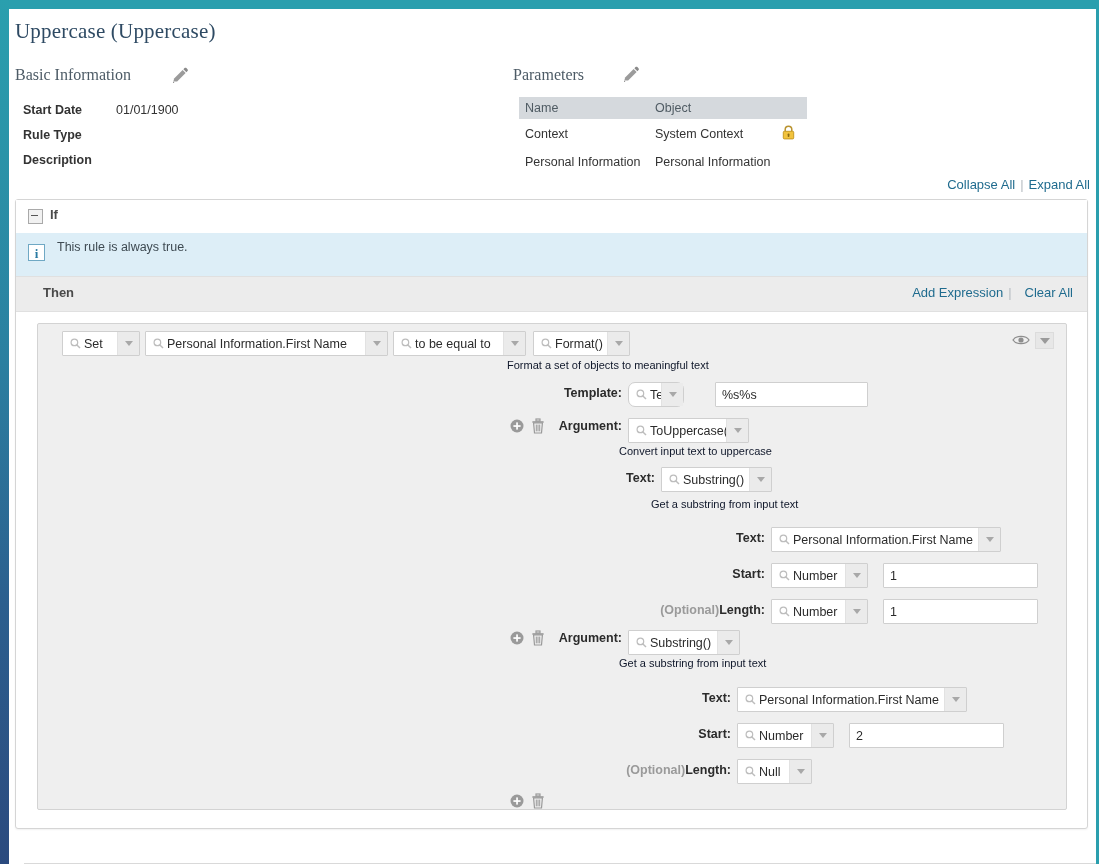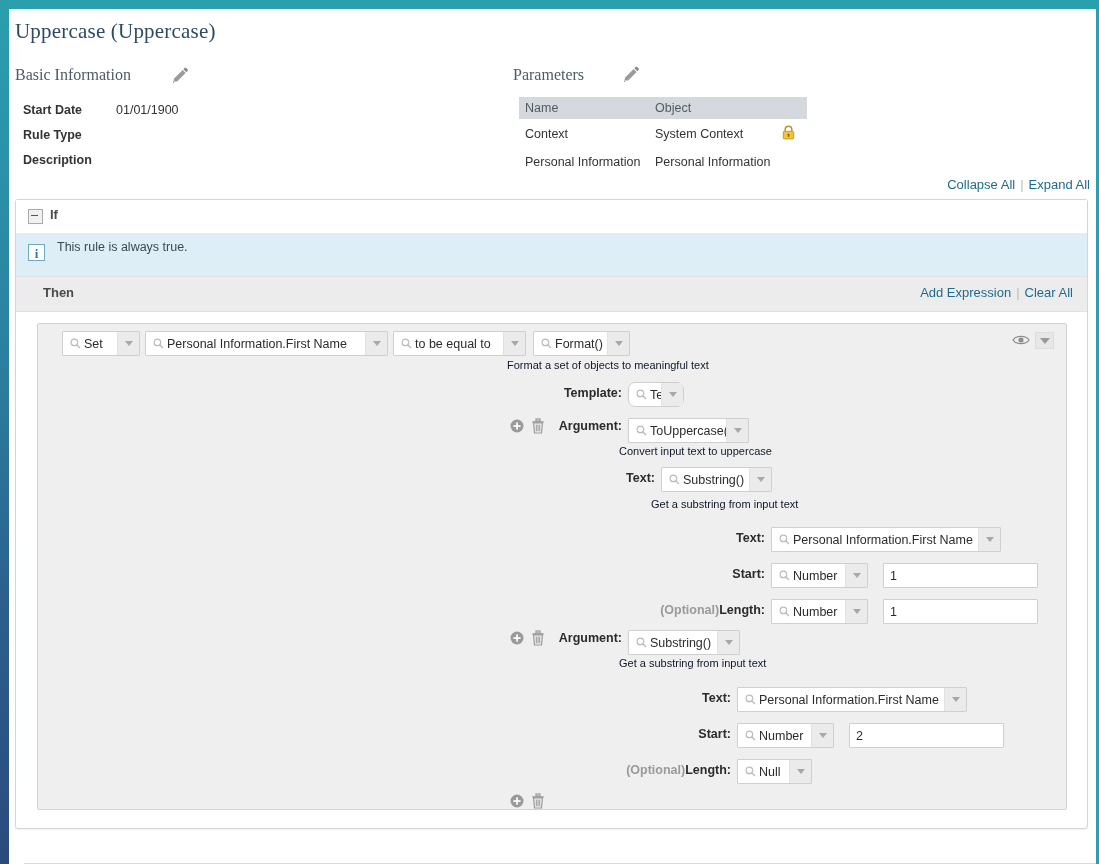--- a/index.html
+++ b/index.html
@@ -228,21 +228,21 @@
     font-weight: bold;
     font-size: 13px;
     color: #4a4a4a;
   }
   #then-links {
     position: absolute;
     right: 14px; top: 8px;
     font-size: 13px;
     white-space: nowrap;
   }
-  #then-links a { color: #1f6b8e; text-decoration: none; cursor: pointer; }
+  #then-links a { color: #1f6b8e; text-decoration: none; cursor: pointer; margin-left: 8px; }
   #then-links .sep { color: #b6bcc1; padding: 0 5px; }
 
   
   #expr-panel {
     position: absolute;
     left: 21px; top: 123px;
     width: 1030px;
     height: 487px;
     background: #efefef;
     border: 1px solid #d3d3d3;
@@ -521,20 +521,21 @@
         <div class="combo" style="left:590px; top:58px; width:56px;border-radius:7px;">
           <span class="mag">
             <svg width="11" height="11" viewBox="0 0 11 11">
                 <circle cx="4.4" cy="4.4" r="3.3" fill="none" stroke="#bdbdbd" stroke-width="1.2"></circle>
                 <line x1="6.9" y1="6.9" x2="10" y2="10" stroke="#bdbdbd" stroke-width="1.4"></line>
               </svg>
           </span>
           <span class="val">Text</span>
           <span class="arrow"></span>
         </div>
+        <input class="txtinput" style="left: 677px; top: 58px; width: 153px;" value="%s%s">
 
         <span class="plus-icon" style="left:472px; top:95px;">
           <svg width="14" height="14" viewBox="0 0 14 14">
               <circle cx="7" cy="7" r="6.5" fill="#9a9a9a"></circle>
               <rect x="3.4" y="6.2" width="7.2" height="1.7" fill="#ffffff"></rect>
               <rect x="6.2" y="3.4" width="1.7" height="7.2" fill="#ffffff"></rect>
             </svg>
         </span>
         <span class="trash-icon" style="left:493px; top:94px;">
           <svg width="14" height="16" viewBox="0 0 14 16">

